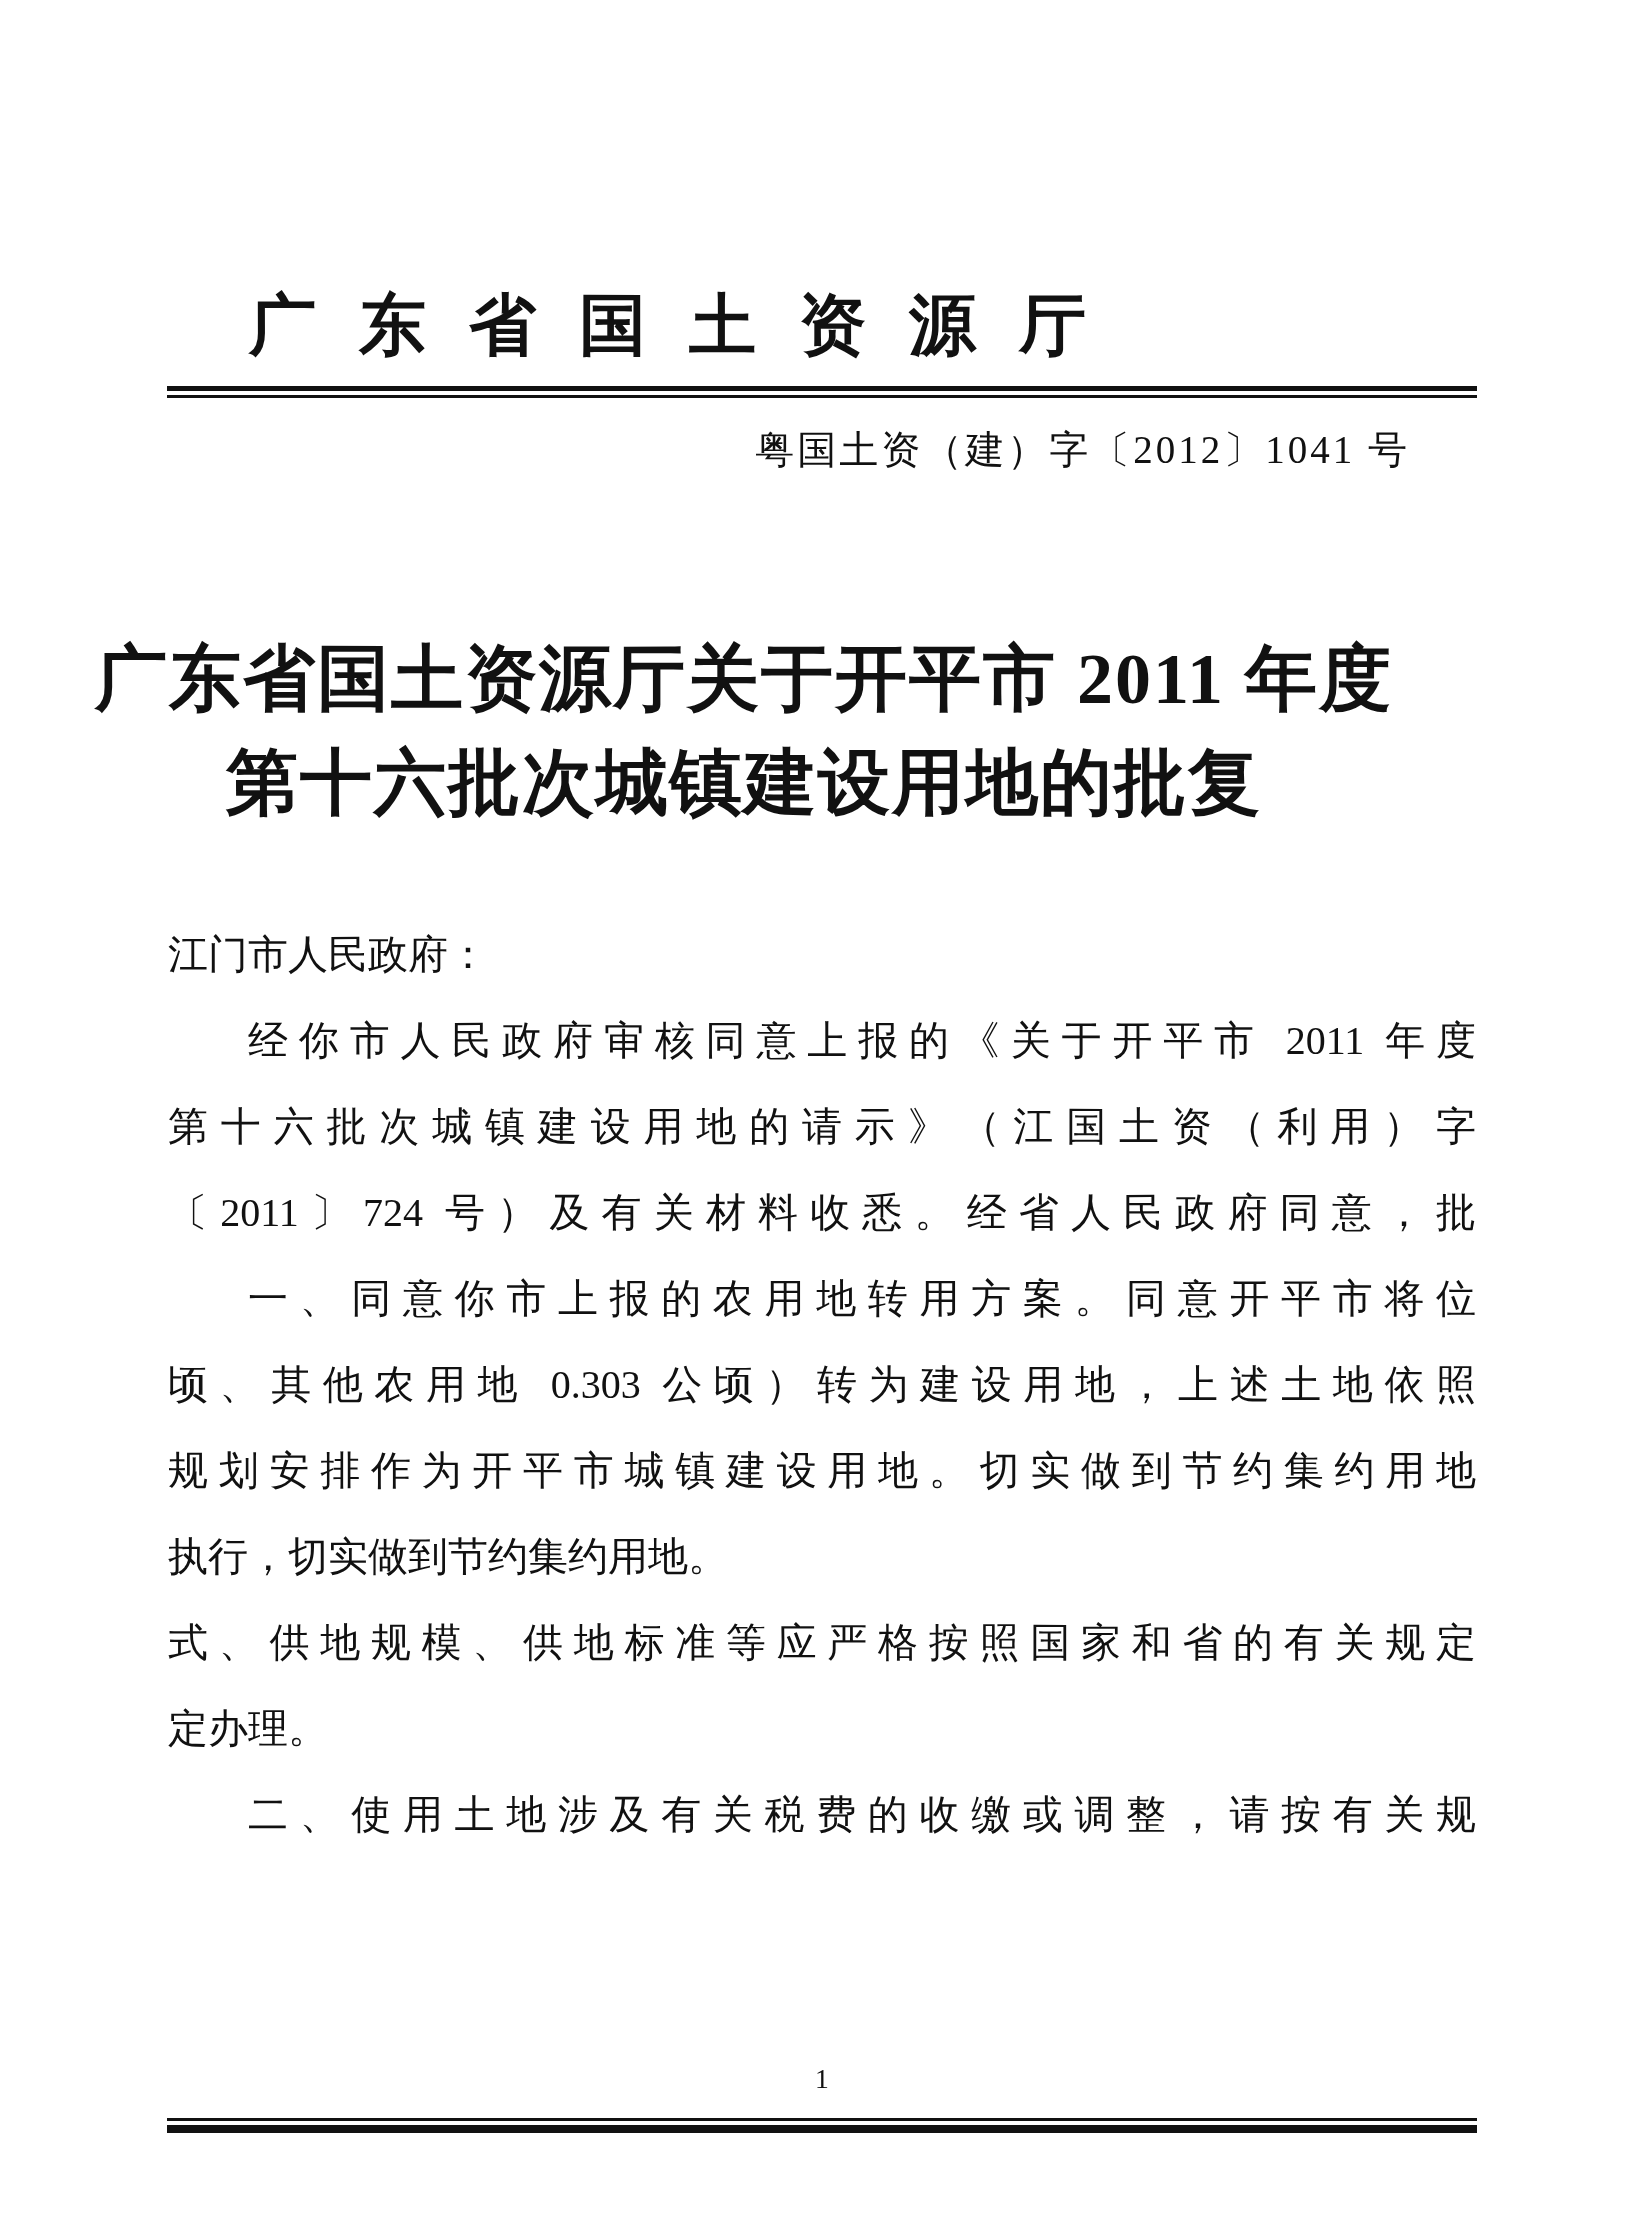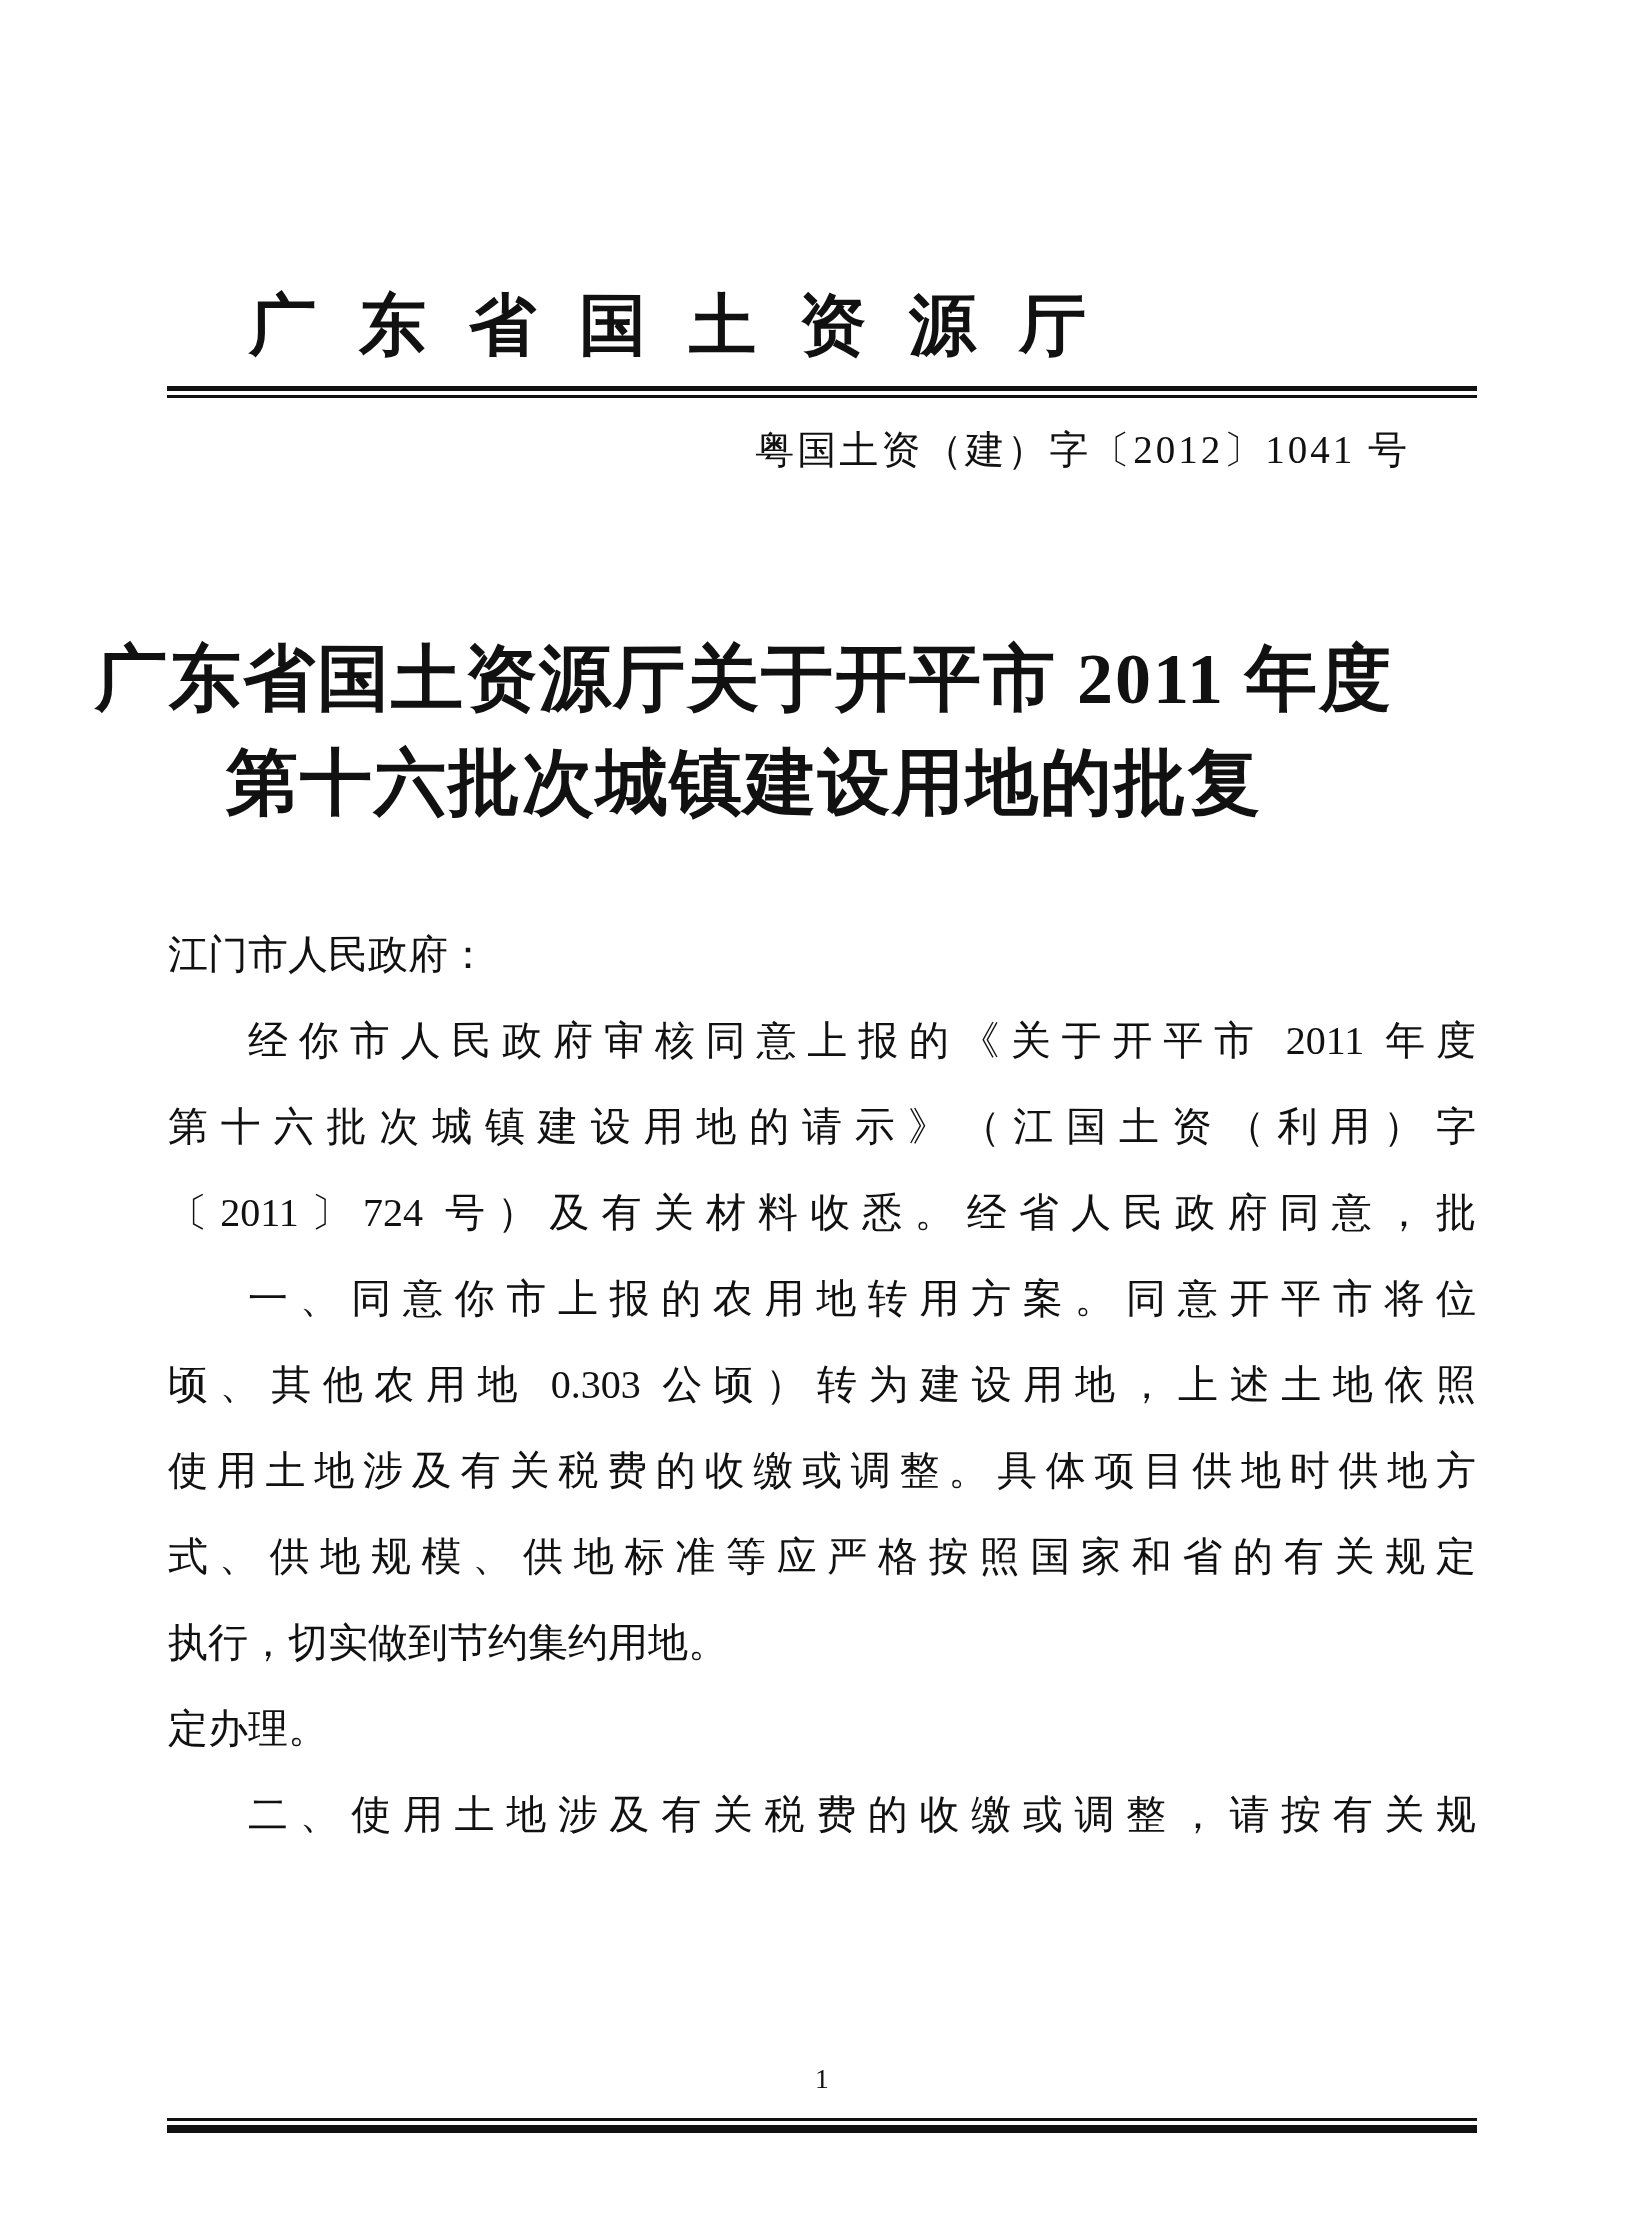--- a/index.html
+++ b/index.html
@@ -124,23 +124,23 @@
     <div>第十六批次城镇建设用地的批复</div>
   </div>
 
   <div class="body-block">
     <div class="body-line no-stretch">江门市人民政府：</div>
     <div class="body-line indent">经你市人民政府审核同意上报的《关于开平市 2011 年度</div>
     <div class="body-line">第十六批次城镇建设用地的请示》（江国土资（利用）字</div>
     <div class="body-line">〔2011〕724 号）及有关材料收悉。经省人民政府同意，批</div>
     <div class="body-line indent">一、同意你市上报的农用地转用方案。同意开平市将位</div>
     <div class="body-line">顷、其他农用地 0.303 公顷）转为建设用地，上述土地依照</div>
-    <div class="body-line">使用土地涉及有关税费的收缴或调整。具体项目供地时供地方</div>
+    <div class="body-line">规划安排作为开平市城镇建设用地。切实做到节约集约用地</div>
+    <div class="body-line no-stretch">执行，切实做到节约集约用地。</div>
     <div class="body-line">式、供地规模、供地标准等应严格按照国家和省的有关规定</div>
-    <div class="body-line no-stretch">执行，切实做到节约集约用地。</div>
     <div class="body-line no-stretch">定办理。</div>
     <div class="body-line indent">二、使用土地涉及有关税费的收缴或调整，请按有关规</div>
   </div>
 
   <div class="page-number">1</div>
 
   <div class="foot-rule">
     <div class="thin"></div>
     <div class="gap"></div>
     <div class="thick"></div>

